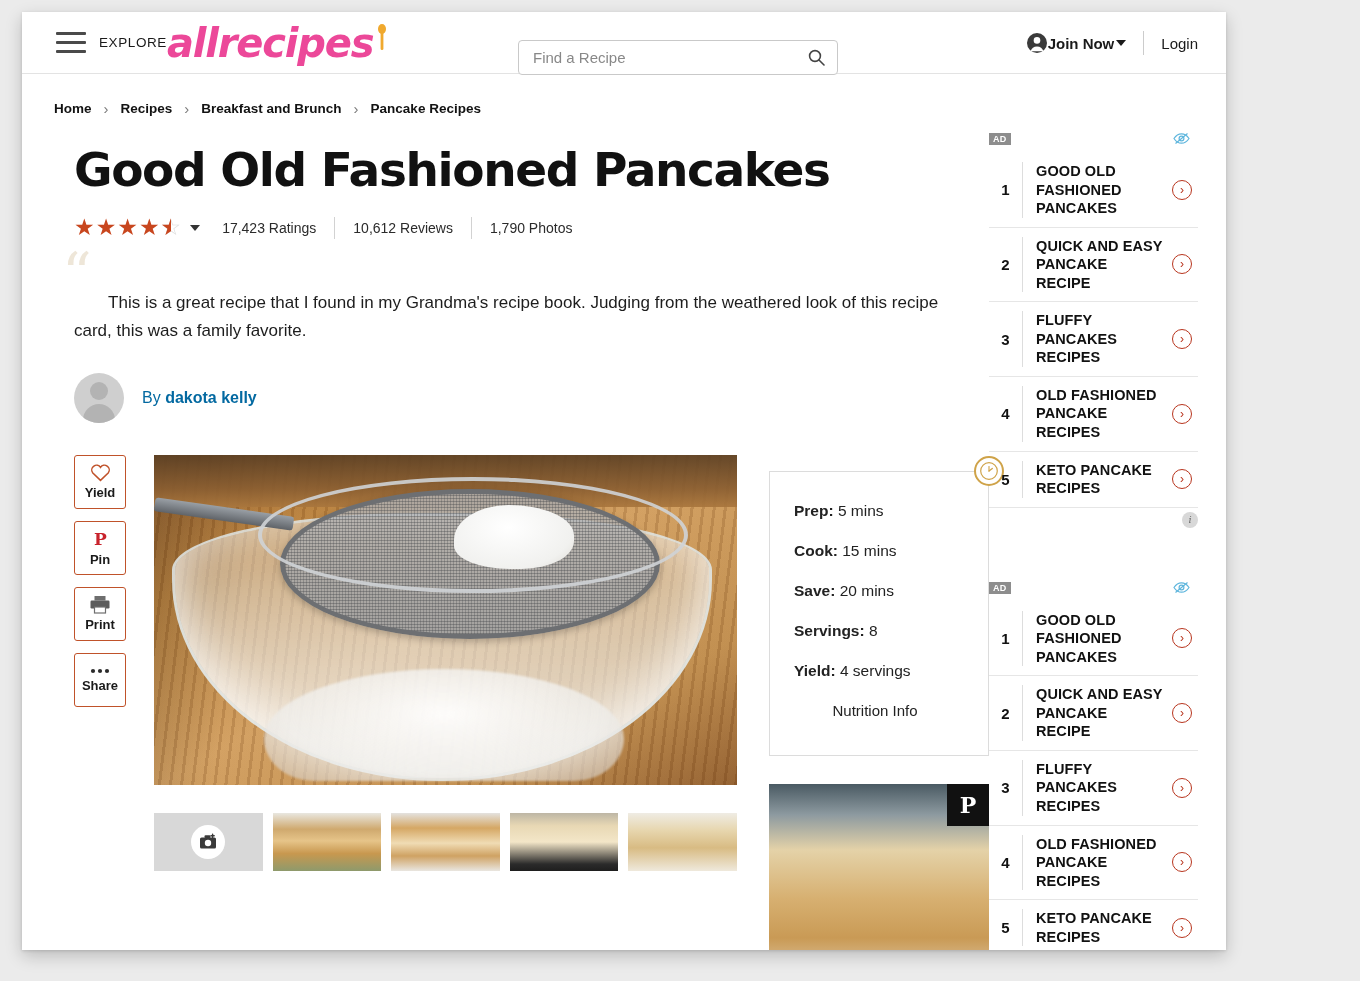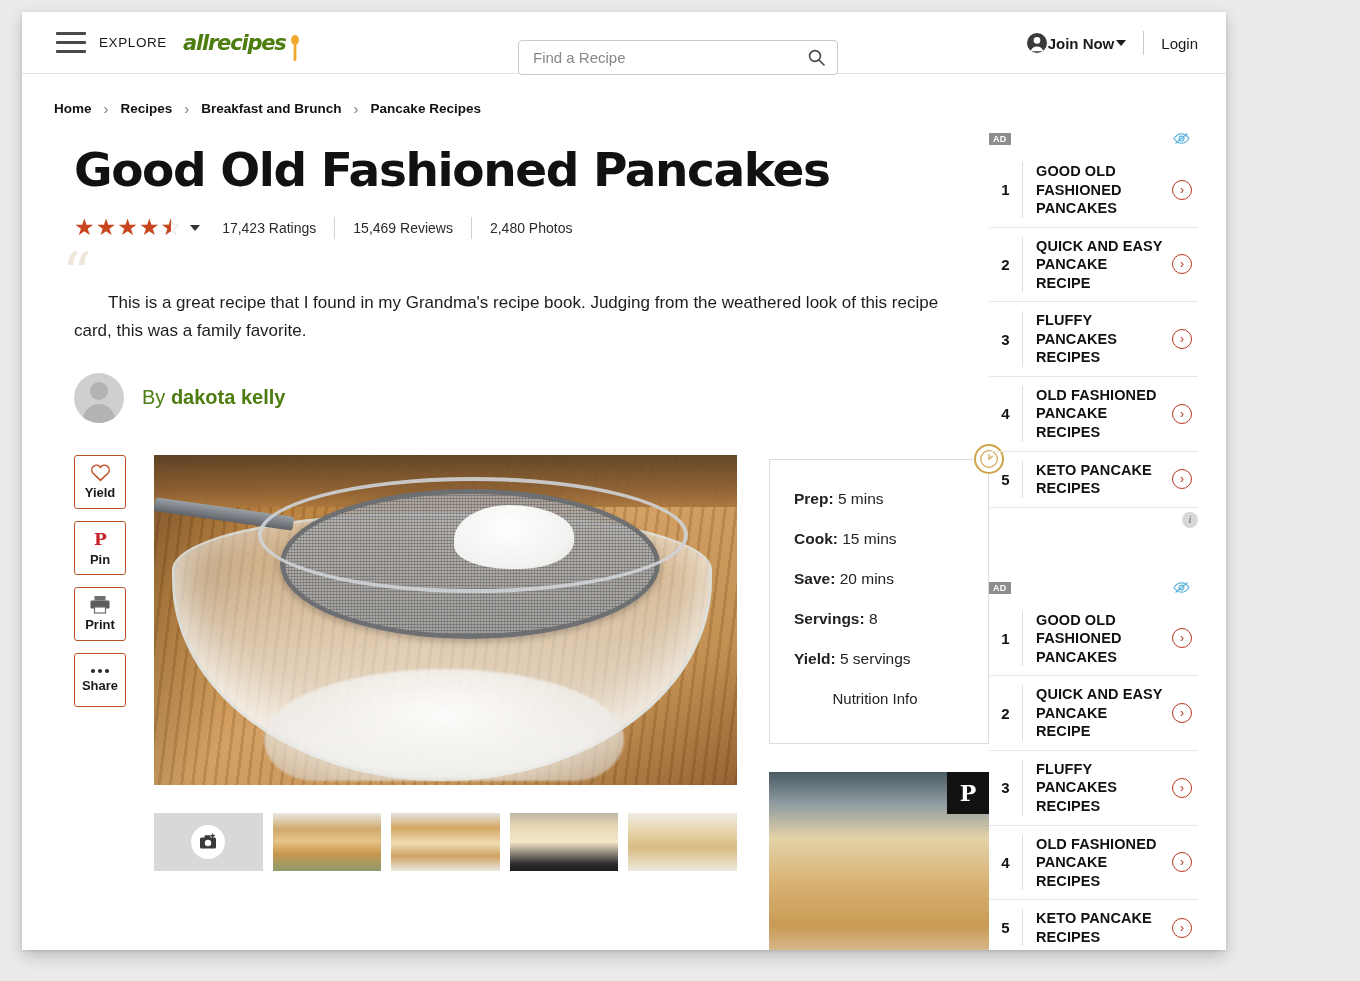--- a/index.html
+++ b/index.html
@@ -33,23 +33,22 @@
     cursor: pointer;
   }
   .hamburger span { display:block; height: 3px; background: #4a4a4a; border-radius: 1px; }
   .explore {
     margin-left: 13px;
     font-size: 13.5px; letter-spacing: .6px;
     color: #1a1a1a; font-weight: 400;
     cursor: pointer;
   }
   .logo {
-    margin-left: 16px;
-    font-size: 21px; font-weight: 700; letter-spacing: -1.2px;
-    color: #4d7c0f;
+    font-size: 40px; font-weight: 700; letter-spacing: -1.2px;
+    color: #ec4899;
     font-family: "DejaVu Sans", sans-serif;
     position: relative; cursor: pointer;
     font-style: italic;
   }
   .logo .spoon {
     position: absolute; right: -13px; top: 4px;
     width: 8px; height: 26px;
   }
   .searchbox {
     position: absolute; left: 496px; top: 28px;
@@ -129,21 +128,21 @@
   }
   .desc span { position: relative; z-index: 1; }
 
   .author { display:flex; align-items:center; margin: 28px 0 0 20px; }
   .avatar {
     width: 50px; height: 50px; border-radius: 50%;
     background: #cfcfcf; position: relative; overflow: hidden;
   }
   .avatar::before{content:"";position:absolute;width:18px;height:18px;border-radius:50%;background:#b3b3b3;left:16px;top:9px;}
   .avatar::after{content:"";position:absolute;width:32px;height:20px;border-radius:16px 16px 0 0;background:#b3b3b3;left:9px;top:31px;}
-  .byline { margin-left: 18px; font-size: 20px; color: #4d7c0f; }
+  .byline { margin-left: 18px; font-size: 16px; color: #0369a1; }
   .byline b { font-weight: 700; cursor: pointer; }
 
   
   .media-row { display: flex; margin-top: 32px; }
   .actions { width: 52px; margin-left: 20px; }
   .act {
     width: 52px; height: 54px;
     border: 1.6px solid #c0522a; border-radius: 3px;
     margin-bottom: 12px;
     display: flex; flex-direction: column; align-items: center; justify-content: center;
@@ -221,21 +220,21 @@
     display:flex; align-items:center; justify-content:center;
   }
   .t1 { background: linear-gradient(180deg,#e9e7e0 0%,#cfa96e 28%,#e6c489 48%,#c8984f 70%,#8e9a6c 100%); }
   .t2 { background: linear-gradient(180deg,#e4e2df 0%,#d5a764 26%,#f0dcb4 52%,#cfa263 74%,#e9e6e0 100%); }
   .t3 { background: linear-gradient(180deg,#bdb6a5 0%,#e8d8b4 22%,#f3e6c8 50%,#2b2b2b 88%,#1e1e1e 100%); }
   .t4 { background: linear-gradient(180deg,#efece4 0%,#e7d6ae 30%,#d8bb83 60%,#efe9dc 100%); }
 
   
   .info-card {
     position: relative;
-    width: 220px; margin-left: 32px; margin-top: 4px;
+    width: 220px; margin-left: 32px; margin-top: 16px;
     border: 1px solid #dcdcdc; background: #fff;
     padding: 30px 0 22px 24px; height: 285px;
   }
   .info-card .row { font-size: 15.5px; color: #222; margin-bottom: 22px; }
   .info-card .row b { font-weight: 700; }
   .nutri { text-align: center; font-size: 15px; color: #222; margin: 6px 22px 0 -10px; cursor:pointer; }
   .clock {
     position: absolute; right: -16px; top: -16px;
     width: 30px; height: 30px; border-radius: 50%;
     background: #fff; border: 2px solid #cfa349;
@@ -362,23 +361,23 @@
         <div class="stars">
           <span class="star">★</span>
           <span class="star">★</span>
           <span class="star">★</span>
           <span class="star">★</span>
           <span class="star half">☆</span>
         </div>
         <span class="rcaret"></span>
         <span class="rstat first">17,423 Ratings</span>
         <span class="rdiv"></span>
-        <span class="rstat">15,469 Reviews</span>
+        <span class="rstat">10,612 Reviews</span>
         <span class="rdiv"></span>
-        <span class="rstat">2,480 Photos</span>
+        <span class="rstat">1,790 Photos</span>
       </div>
 
       <div class="desc">
         <span class="quote-mark">“</span>
         <span>This is a great recipe that I found in my Grandma's recipe book. Judging from the weathered look of this recipe card, this was a family favorite.</span>
       </div>
 
       <div class="author">
         <div class="avatar"></div>
         <div class="byline">
@@ -468,21 +467,21 @@
             <div class="row">
               <b>Cook:</b><span> 15 mins</span>
             </div>
             <div class="row">
               <b>Save:</b><span> 20 mins</span>
             </div>
             <div class="row">
               <b>Servings:</b><span> 8</span>
             </div>
             <div class="row">
-              <b>Yield:</b><span> 5 servings</span>
+              <b>Yield:</b><span> 4 servings</span>
             </div>
             <div class="nutri">Nutrition Info</div>
           </div>
 
           <div class="side-img">
             <div class="pbtn">P</div>
 
           </div>
         </div>
 

